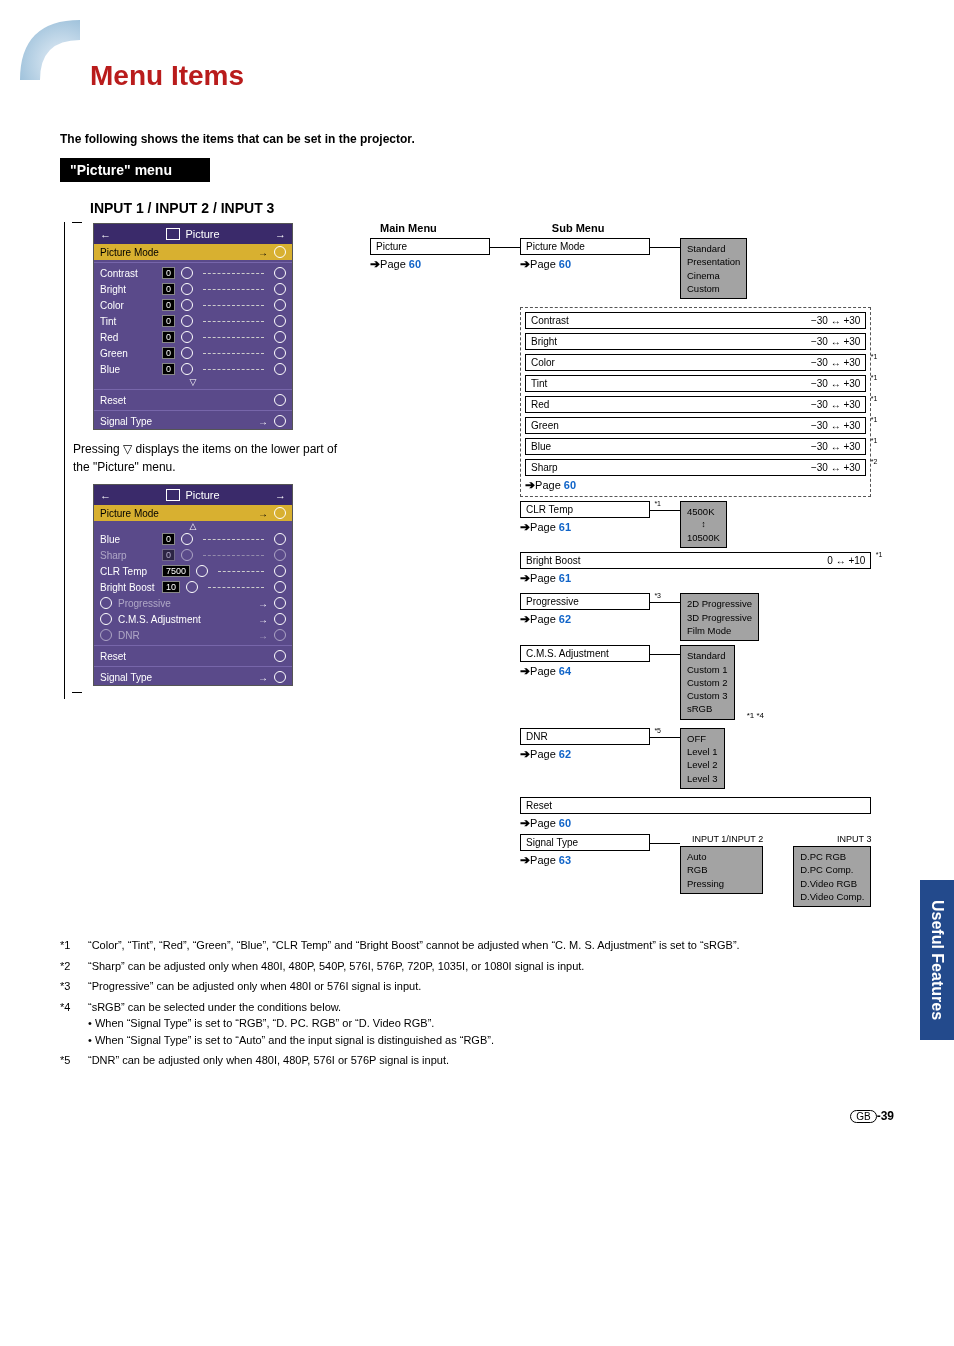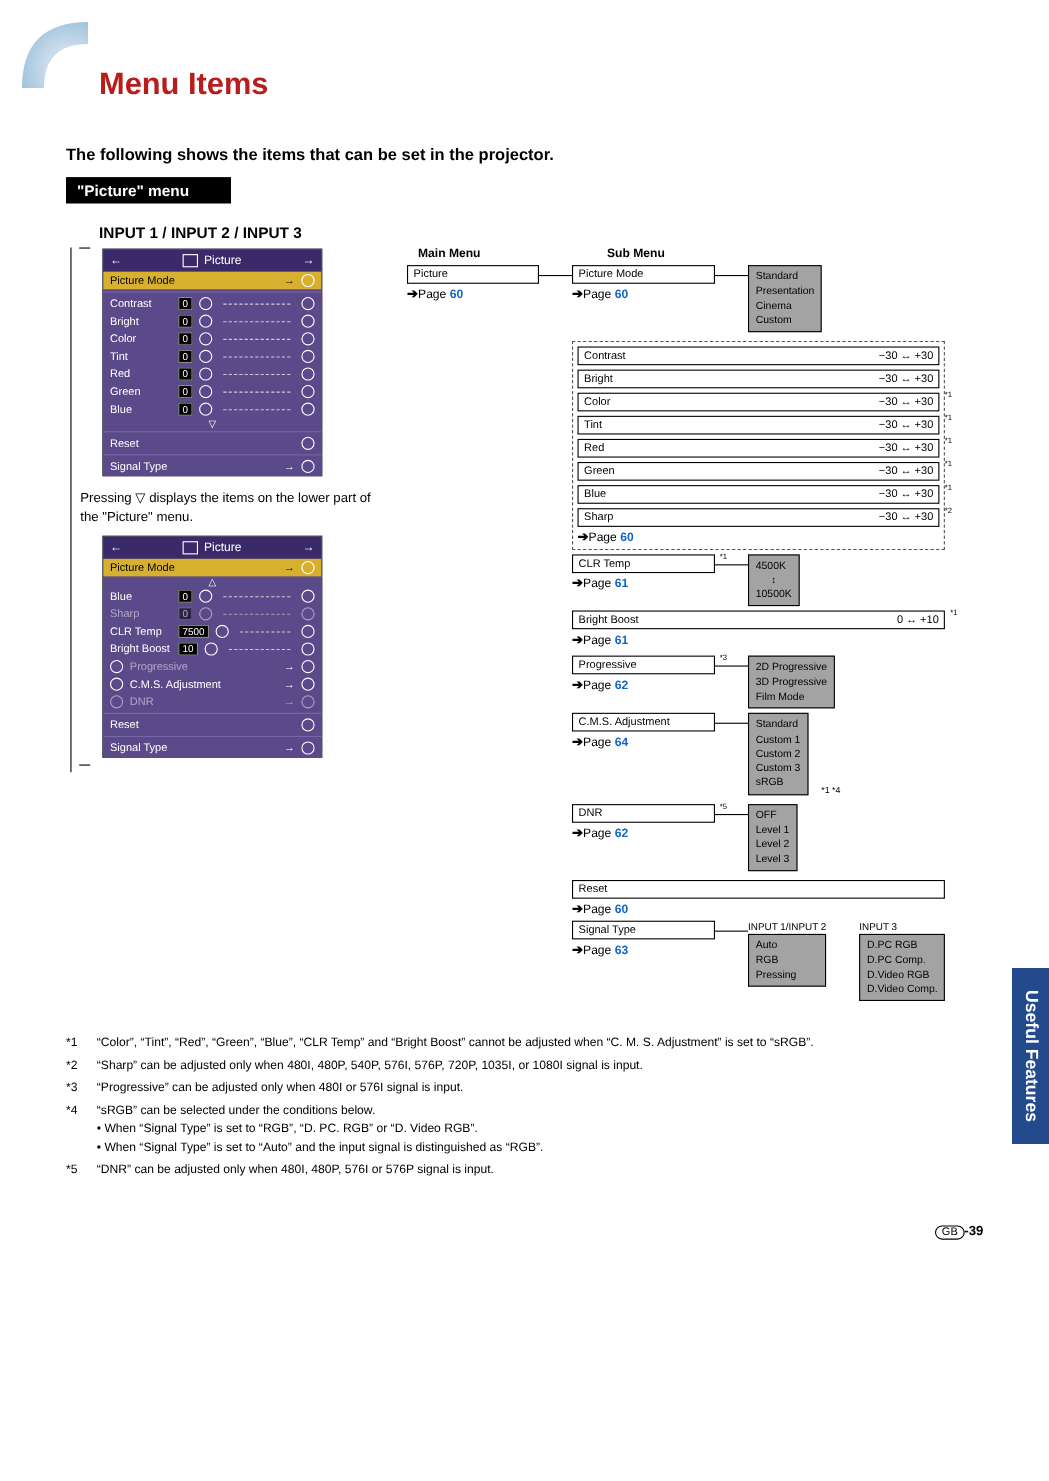--- a/index.html
+++ b/index.html
@@ -1,21 +1,21 @@
 <!DOCTYPE html>
 <html><head>
 <meta charset="utf-8">
 <style>
   * { box-sizing: border-box; margin: 0; padding: 0; }
   body { font-family: Arial, Helvetica, sans-serif; background: #fff; width: 954px; position: relative; }
   .page { padding: 40px 60px 30px 60px; position: relative; }
   .corner-swoosh { position:absolute; top:20px; left:20px; width:60px; height:60px; }
   .corner-swoosh svg { width:100%; height:100%; }
   .page-title { font-size: 28px; font-weight: bold; color: #b91c1c; margin-left: 30px; margin-top: 20px; }
-  .intro { font-size: 15px; font-weight: bold; margin-top: 40px; }
+  .intro { font-size: 12px; font-weight: bold; margin-top: 40px; }
   .black-bar { background:#000; color:#fff; font-weight:bold; padding:4px 10px; margin-top:12px; display:inline-block; font-size:14px; width:150px; }
   .inputs-heading { font-weight:bold; font-size:14px; margin-top:18px; margin-left:30px; }
   .columns { display:flex; margin-top:6px; }
   .left-col { width:290px; position:relative; }
   .osd-wrapper { position:relative; padding-left:8px; }
   .left-osd { border:1px solid #555; background:#5a4a8a; color:#fff; font-size:11px; width:200px; margin-left:20px; }
   .osd-title-row { display:flex; align-items:center; justify-content:space-between; background:#3a2a6a; padding:4px 6px; }
   .osd-title-row .arrow { color:#fff; }
   .osd-title-center { display:flex; align-items:center; gap:5px; }
   .osd-icon-box { width:14px; height:12px; border:1px solid #fff; display:inline-block; }
@@ -44,21 +44,21 @@
   .footnotes .fn { display:flex; gap:8px; margin-top:4px;}
   .footnotes .fn .mark { width:20px; flex-shrink:0;}
   .bullet-indent { margin-left:28px;}
   .side-tab { position:absolute; right:0; top:880px; background:#234a8c; color:#fff; writing-mode:vertical-rl; text-orientation:mixed; padding:20px 8px; font-size:16px; font-weight:bold; border-radius:0; }
   .pagenum { text-align:right; font-size:12px; margin-top:40px; }
   .pagenum .gb { border:1px solid #000; border-radius:7px; padding:0 5px; font-size:10px; display:inline-block;}
   .options { border:1px solid #000; padding:3px 6px; font-size:9.5px; line-height:1.4; background:#a3a3a3; }
   .options-label-sup { font-size:8px; margin-left:4px;}
   .dual-opt-wrap { display:flex; gap:30px; align-items:flex-start;}
   .dual-col { display:flex; flex-direction:column;}
-  .dual-head { font-size:9px; text-align:left; margin-bottom:2px;}
+  .dual-head { font-size:9px; text-align:right; margin-bottom:2px;margin-left:12px;}
   .arrow-r { font-size:12px; font-weight:bold;}
   .spacer-v { height:8px; }
   .spacer-v-sm { height:4px; }
   .group-dashed { border:1px dashed #555; padding:4px; }
   .updown { font-size:9px;}
 </style>
 </head>
 <body>
 
 <div class="page">

